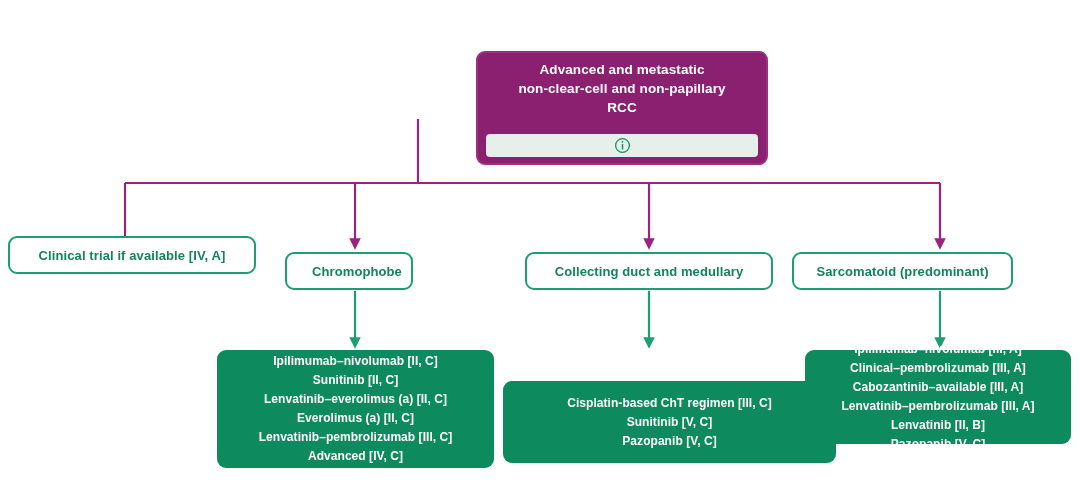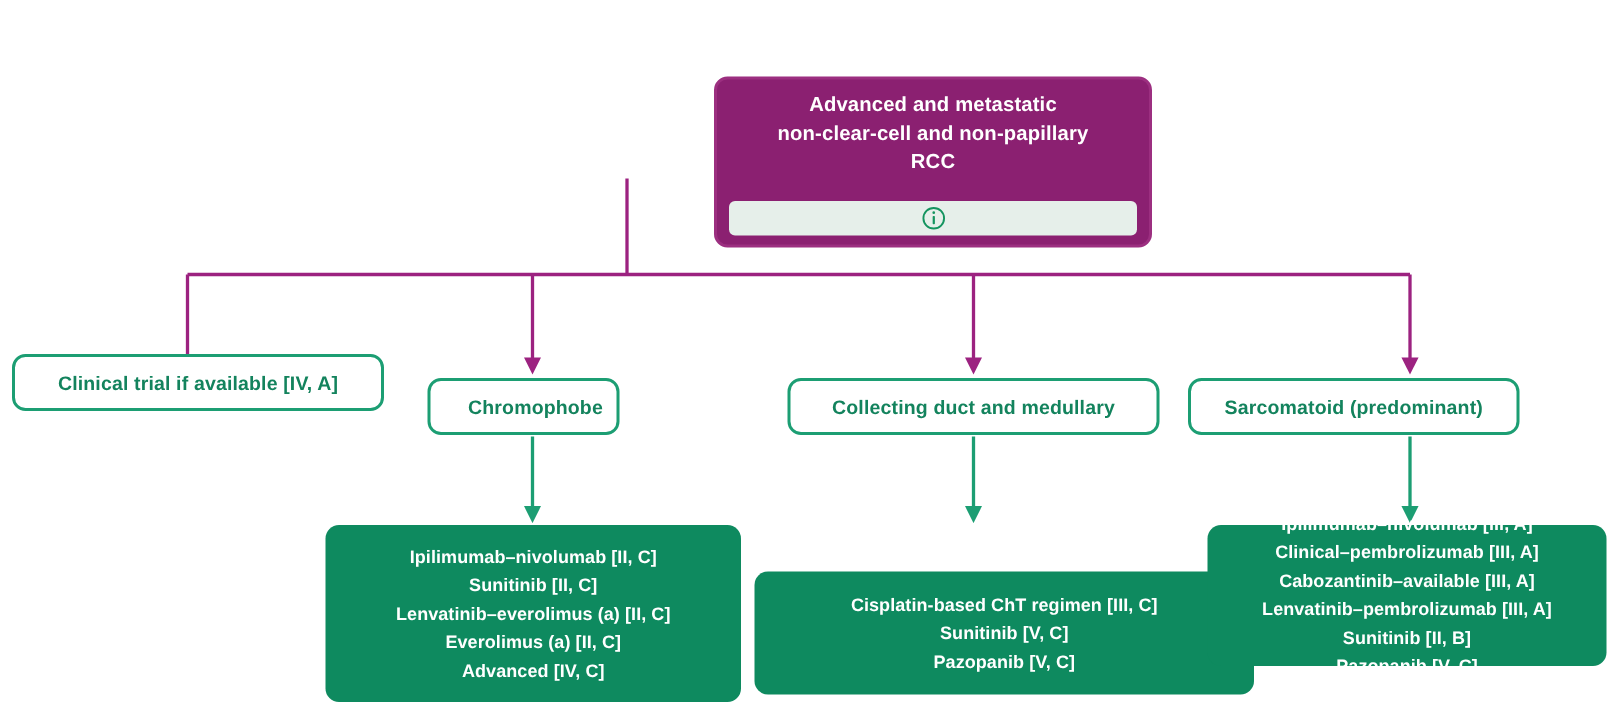--- a/index.html
+++ b/index.html
@@ -175,31 +175,32 @@
   </div>
   <div class="branch-node n3">
     <span class="branch-label">Sarcomatoid (predominant)</span>
   </div>
 
   <div class="treatment-box t1">
     <div class="treatment-line">Ipilimumab–nivolumab [II, C]</div>
     <div class="treatment-line">Sunitinib [II, C]</div>
     <div class="treatment-line">Lenvatinib–everolimus (a) [II, C]</div>
     <div class="treatment-line">Everolimus (a) [II, C]</div>
+    <div class="treatment-line">Lenvatinib–pembrolizumab [III, C]</div>
     <div class="treatment-line">Advanced [IV, C]</div>
   </div>
 
   <div class="treatment-box t2">
     <div class="treatment-line">Cisplatin-based ChT regimen [III, C]</div>
     <div class="treatment-line">Sunitinib [V, C]</div>
     <div class="treatment-line">Pazopanib [V, C]</div>
   </div>
 
   <div class="treatment-box t3">
     <div class="treatment-line">Ipilimumab–nivolumab [III, A]</div>
     <div class="treatment-line">Clinical–pembrolizumab [III, A]</div>
     <div class="treatment-line">Cabozantinib–available [III, A]</div>
     <div class="treatment-line">Lenvatinib–pembrolizumab [III, A]</div>
-    <div class="treatment-line">Sunitinib [II, B]</div>
+    <div class="treatment-line">Lenvatinib [II, B]</div>
     <div class="treatment-line">Pazopanib [V, C]</div>
   </div>
 
 </div>
 
 </body></html>

